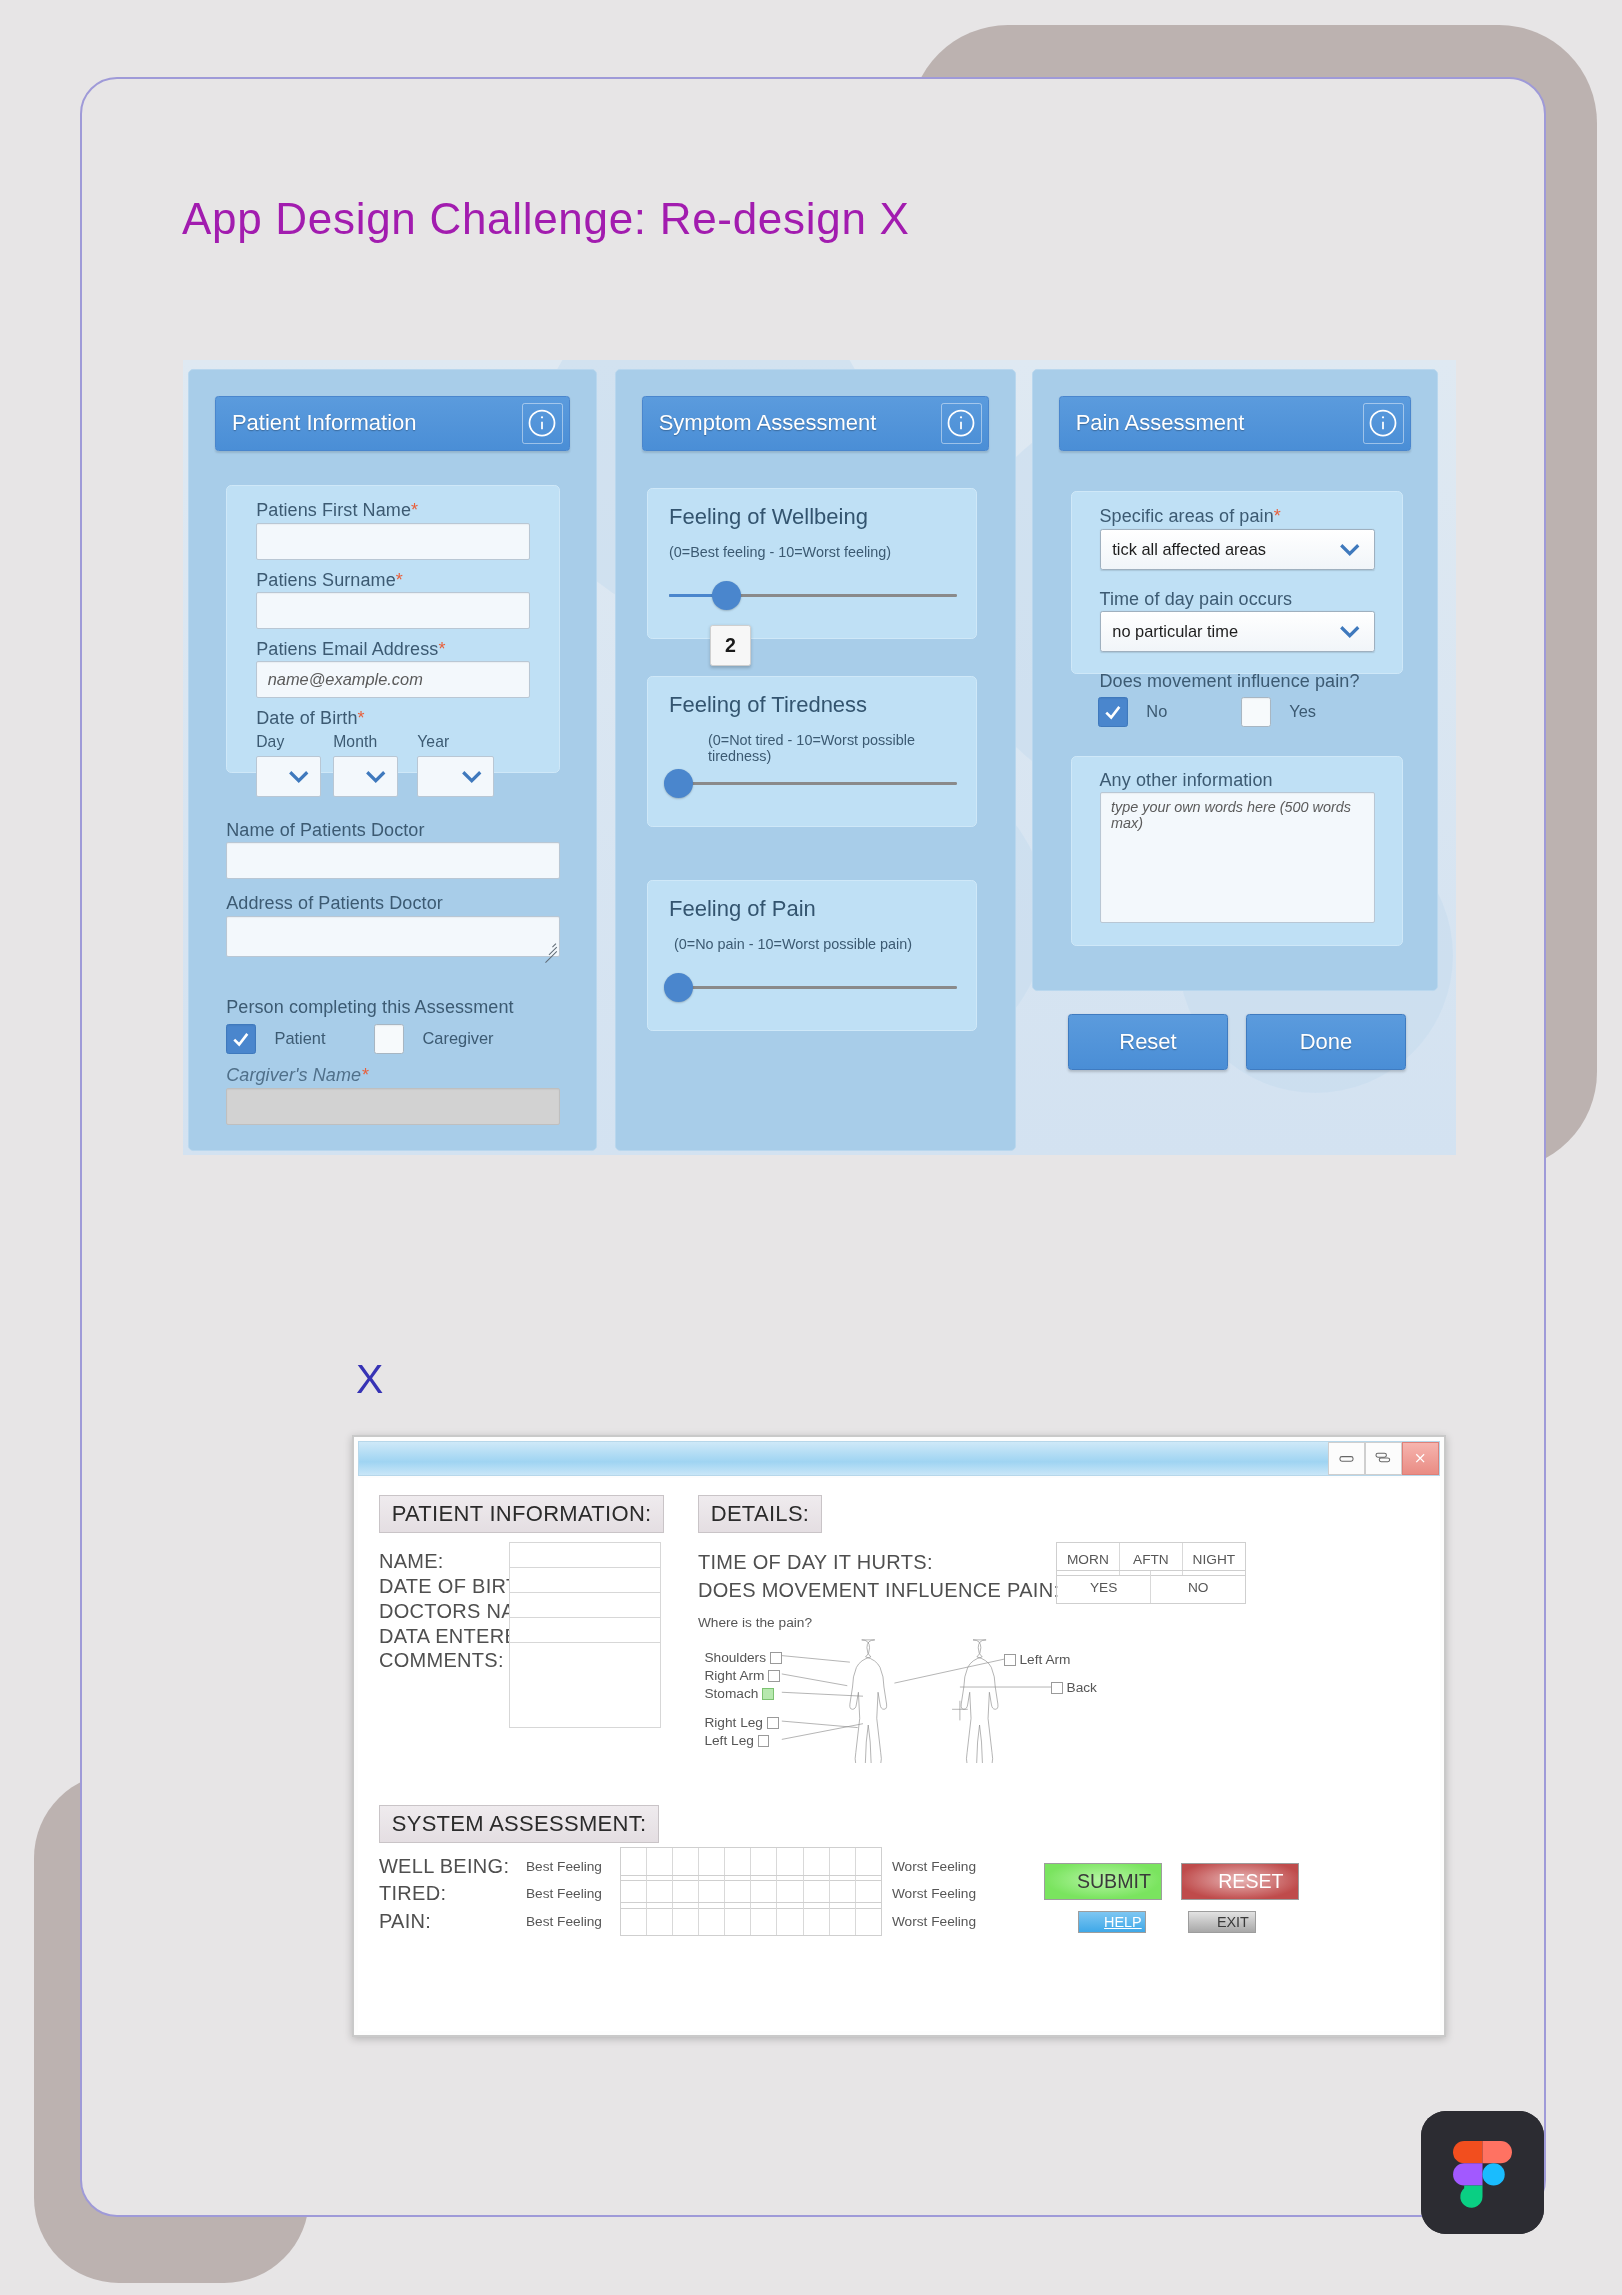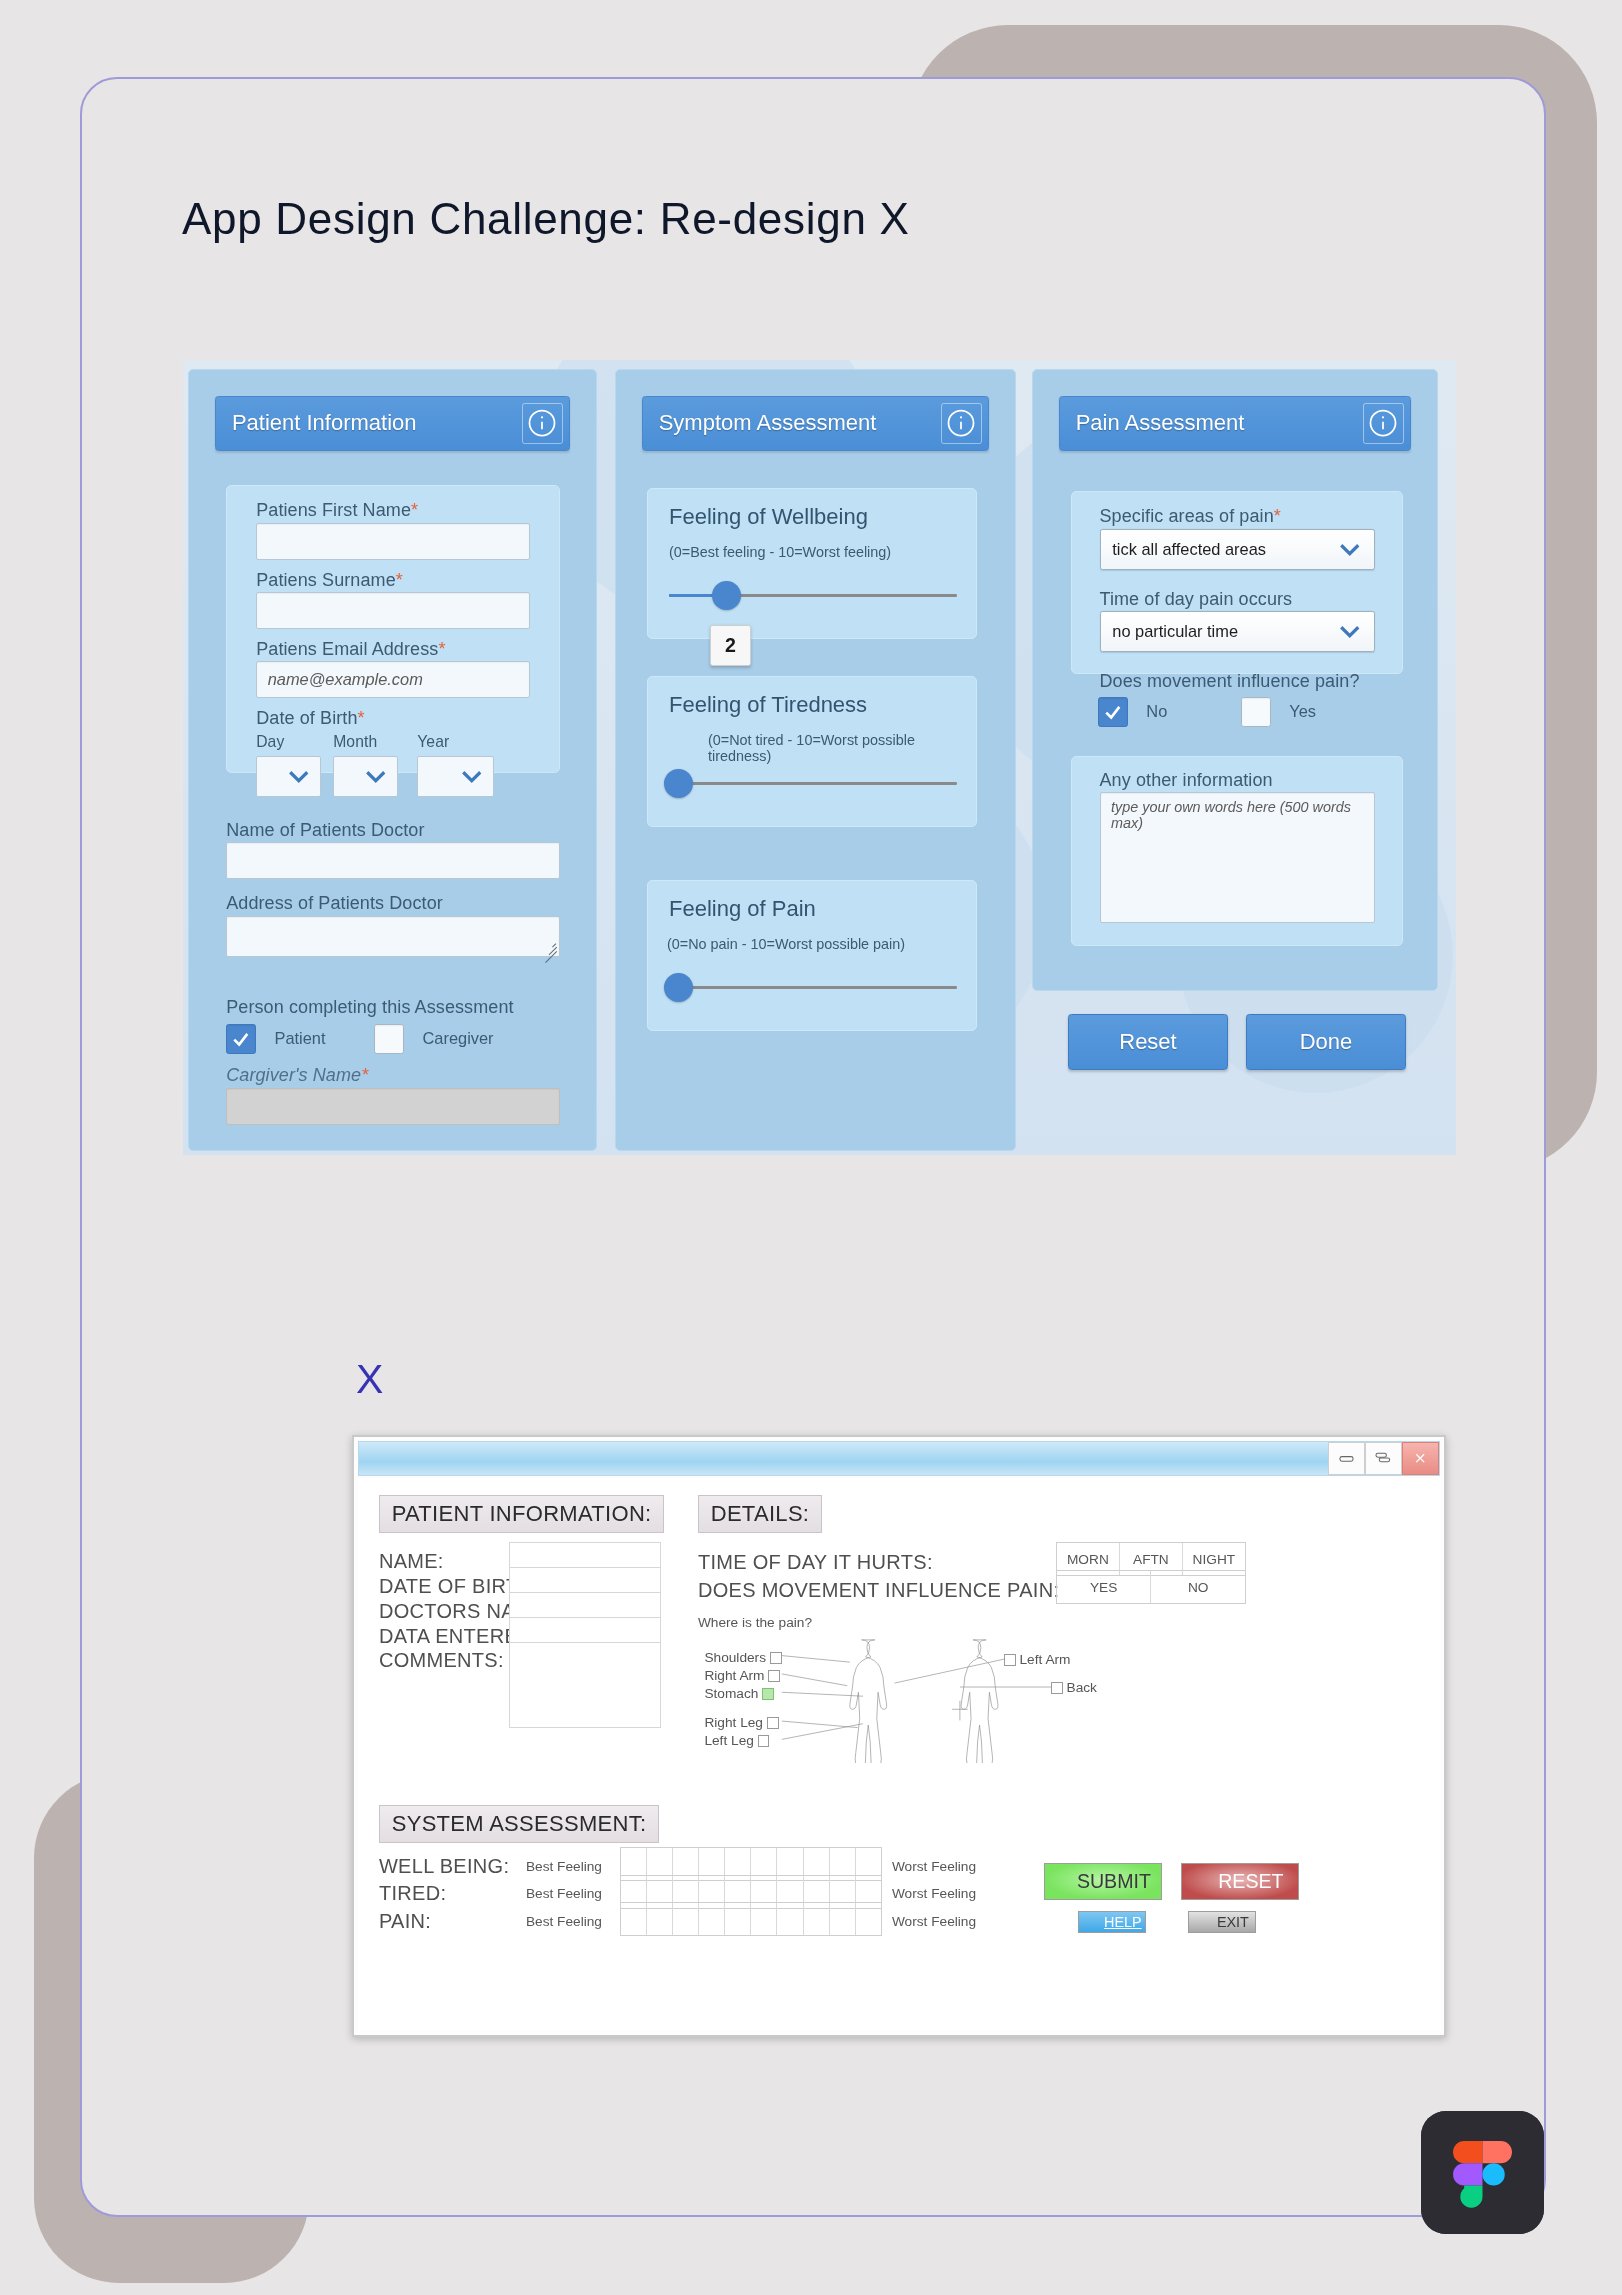--- a/index.html
+++ b/index.html
@@ -28,21 +28,21 @@
     left: 80px; top: 77px;
     width: 1466px; height: 2140px;
     background: #e7e5e6;
     border: 2px solid #9f9ad8;
     border-radius: 37px;
   }
 
   .page-title {
     position: absolute; left: 100px; top: 115px;
     font-size: 44px; font-weight: 400; letter-spacing: 0.7px;
-    color: #0f172a;
+    color: #a21caf;
     white-space: nowrap;
   }
 
   
   .mock-wrap {
     position: absolute; left: 101px; top: 281px;
     width: 1273px; height: 795px;
     background: linear-gradient(180deg,#dfe9f2 0%, #d3e2f1 100%);
   }
   .mock-bg-deco { position:absolute; inset:0; overflow:hidden; opacity:.5; }
@@ -366,21 +366,21 @@
           <div class="sl-title" style="position:absolute;left:21px;top:15.7px;">Feeling of Tiredness</div>
           <div class="sl-sub" style="position:absolute;left:21px;top:55px;margin-left:39px;">(0=Not tired - 10=Worst possible tiredness)</div>
           <div class="slider" style="position:absolute;left:21px;top:92px;width:288px;">
             <div class="track"></div>
             <div class="thumb" style="left:-5.2px"></div>
           </div>
         </div>
 
         <div class="subcard" style="left:31px;top:510px;width:330px;height:151px;">
           <div class="sl-title" style="position:absolute;left:21px;top:15.7px;">Feeling of Pain</div>
-          <div class="sl-sub" style="position:absolute;left:19px;top:55px;">(0=No pain - 10=Worst possible pain)</div>
+          <div class="sl-sub" style="position:absolute;left:26px;top:55px;">(0=No pain - 10=Worst possible pain)</div>
           <div class="slider" style="position:absolute;left:21px;top:92px;width:288px;">
             <div class="track"></div>
             <div class="thumb" style="left:-5.2px"></div>
           </div>
         </div>
       </div>
 
       <div class="panel p3">
         <div class="panel-head">
           <span class="t">Pain Assessment</span>

